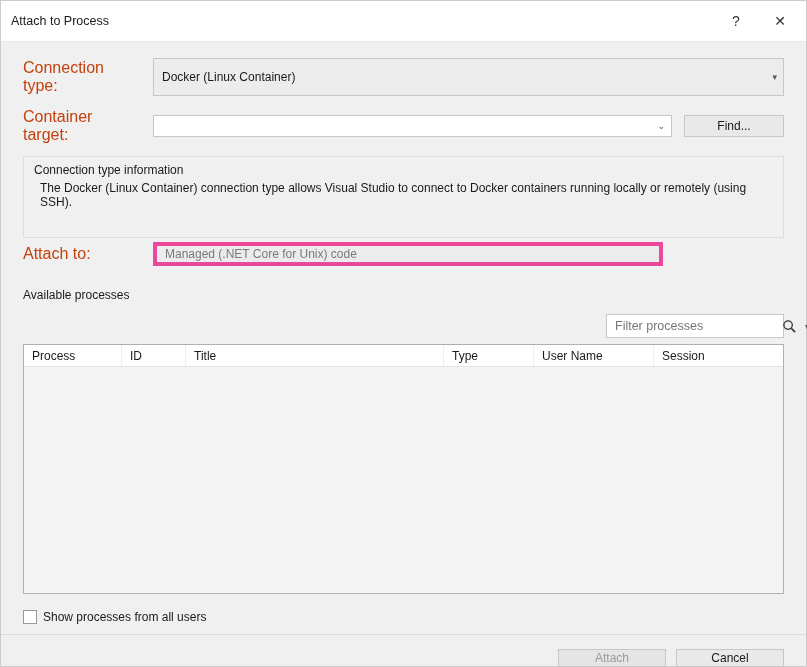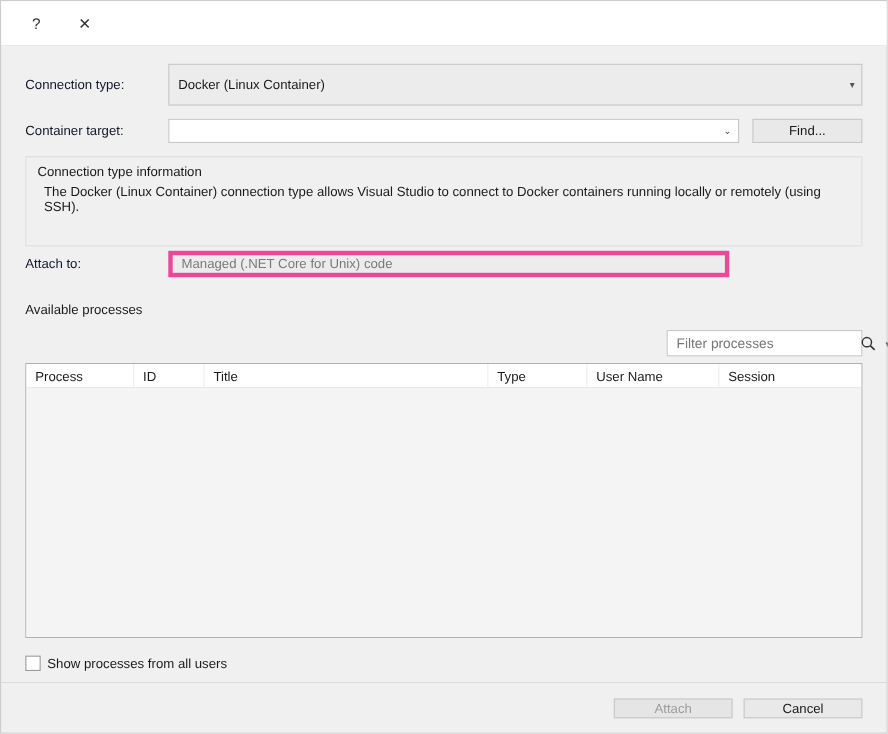--- a/index.html
+++ b/index.html
@@ -29,21 +29,21 @@
     }
     .titlebar .title { flex: 1; font-size: 12.5px; }
     .titlebar .tbtn {
       width: 44px; height: 28px;
       display: flex; align-items: center; justify-content: center;
       font-size: 14px; color: #333;
       cursor: pointer;
     }
     .content { flex: 1; padding: 16px 22px 10px 22px; display: flex; flex-direction: column; }
     .row { display: flex; align-items: center; margin-bottom: 12px; gap: 12px; }
-    .lbl { width: 118px; font-size: 12px; color: #0f172a; }
+    .lbl { width: 118px; font-size: 16px; color: #c2410c; }
     .combo {
       flex: 1; height: 38px; background: #ececec;
       border: 1px solid #c7c7c7; padding: 2px 22px 2px 8px;
       position: relative; font-size: 12px;
       display:flex; align-items:center;
     }
     .combo .chev {
       position: absolute; right: 6px; top: 50%; transform: translateY(-50%);
       font-size: 9px; color: #555;
     }
@@ -108,20 +108,21 @@
       padding: 14px 22px; display:flex; justify-content:flex-end; gap:10px;
     }
     .footer .btn { min-width: 108px; height: 18px; }
   </style>
 </head>
 <body>
 
 <div class="dialog">
 
   <div class="titlebar">
+    <div class="title">Attach to Process</div>
     <div class="tbtn">
         <span>?</span>
       </div>
     <div class="tbtn">
         <span>✕</span>
       </div>
   </div>
 
   <div class="content">
 

